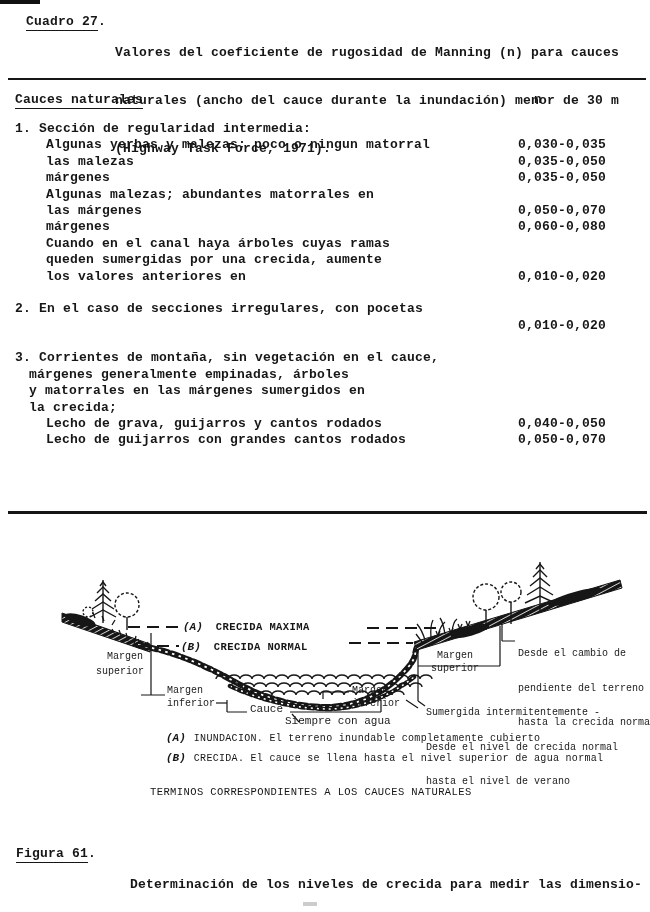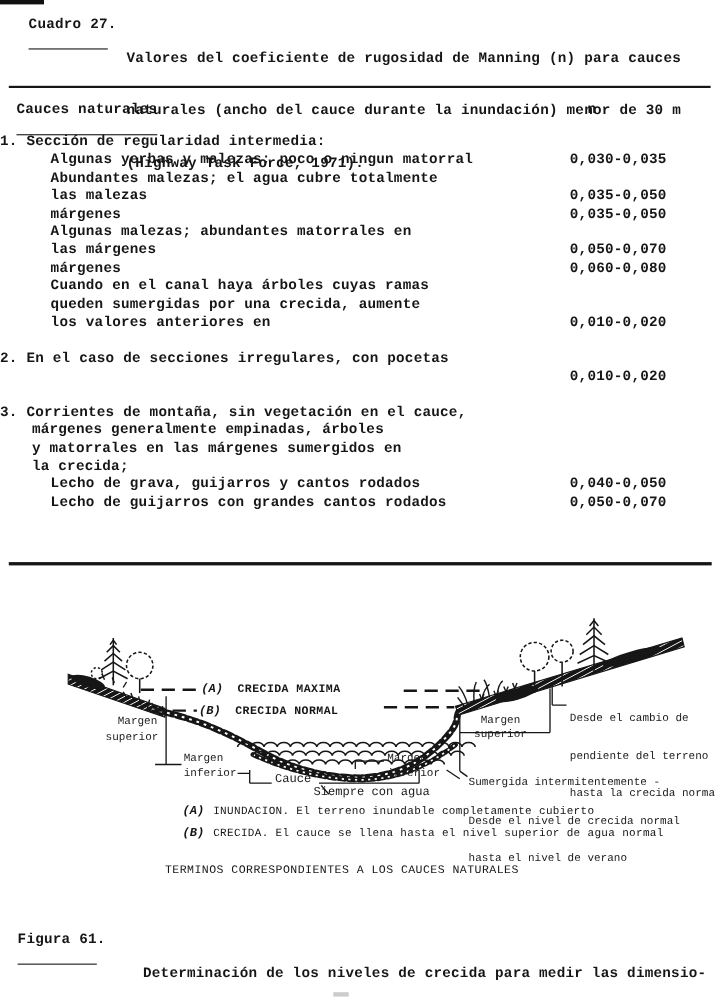--- a/index.html
+++ b/index.html
@@ -2,30 +2,30 @@
 <html><head>
 <meta charset="utf-8">
 <style>
   html,body{margin:0;padding:0;}
   body{
     width:650px;height:912px;position:relative;overflow:hidden;
     background:#ffffff;color:#161616;
     font-family:"Liberation Mono","DejaVu Sans Mono",monospace;
   }
   .abs{position:absolute;}
-  .ul{border-bottom:1.6px solid #161616;padding-bottom:15px;}
+  .ul{border-bottom:1.6px solid #161616;padding-bottom:1px;}
   
   .doc-text{font-size:13px;font-weight:700;letter-spacing:.2px;white-space:pre;}
   .cap-lines div{line-height:18px;}
   .rule{background:#161616;}
   #table-lines{position:absolute;left:0;top:121px;width:650px;}
   .tline{position:relative;height:16.4px;line-height:16.4px;font-size:13px;font-weight:700;letter-spacing:.2px;white-space:pre;}
   .tline.gap{height:16.4px;}
   .tx{display:inline-block;}
-  .i0{}
+  .i0{margin-left:15px;}
   .i1{margin-left:29px;}
   .i2{margin-left:46px;}
   .val{position:absolute;left:518px;top:0;}
   
   .flabel{position:absolute;font-size:10px;line-height:11.5px;white-space:pre;color:#1b1b1b;}
   .flabel.big{font-size:11px;}
   .crecida{position:absolute;font-size:10.5px;font-weight:700;white-space:pre;}
   .crecida .pfx{font-style:italic;font-weight:700;font-size:11px;}
   .crecida .lbl{margin-left:13px;letter-spacing:.4px;}
   .legend-line{position:absolute;font-size:10px;white-space:pre;}
@@ -48,21 +48,20 @@
 </div>
 
 <div class="abs rule" style="left:8px;top:78px;width:638px;height:2px;"></div>
 
 <div class="abs doc-text" style="left:15px;top:92px;"><span class="ul">Cauces naturales</span></div>
 <div class="abs doc-text" style="left:534px;top:92px;">n</div>
 
 <div id="table-lines">
     <div class="tline"><span class="tx i0">1. Sección de regularidad intermedia:</span></div>
     <div class="tline"><span class="tx i2">Algunas yerbas y malezas; poco o ningun matorral</span><span class="val">0,030-0,035</span></div>
-    <div class="tline"><span class="tx i2">Abundantes malezas; el agua cubre totalmente</span></div>
     <div class="tline"><span class="tx i2">las malezas</span><span class="val">0,035-0,050</span></div>
     <div class="tline"><span class="tx i2">márgenes</span><span class="val">0,035-0,050</span></div>
     <div class="tline"><span class="tx i2">Algunas malezas; abundantes matorrales en</span></div>
     <div class="tline"><span class="tx i2">las márgenes</span><span class="val">0,050-0,070</span></div>
     <div class="tline"><span class="tx i2">márgenes</span><span class="val">0,060-0,080</span></div>
     <div class="tline"><span class="tx i2">Cuando en el canal haya árboles cuyas ramas</span></div>
     <div class="tline"><span class="tx i2">queden sumergidas por una crecida, aumente</span></div>
     <div class="tline"><span class="tx i2">los valores anteriores en</span><span class="val">0,010-0,020</span></div>
     <div class="tline gap"></div>
     <div class="tline"><span class="tx i0">2. En el caso de secciones irregulares, con pocetas</span></div>

